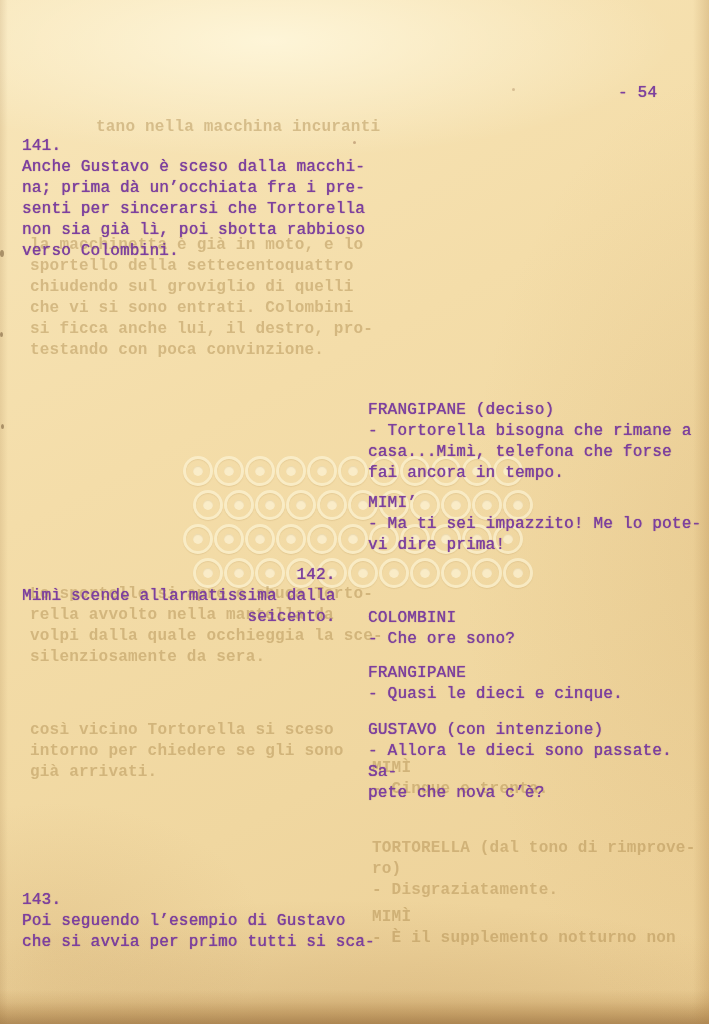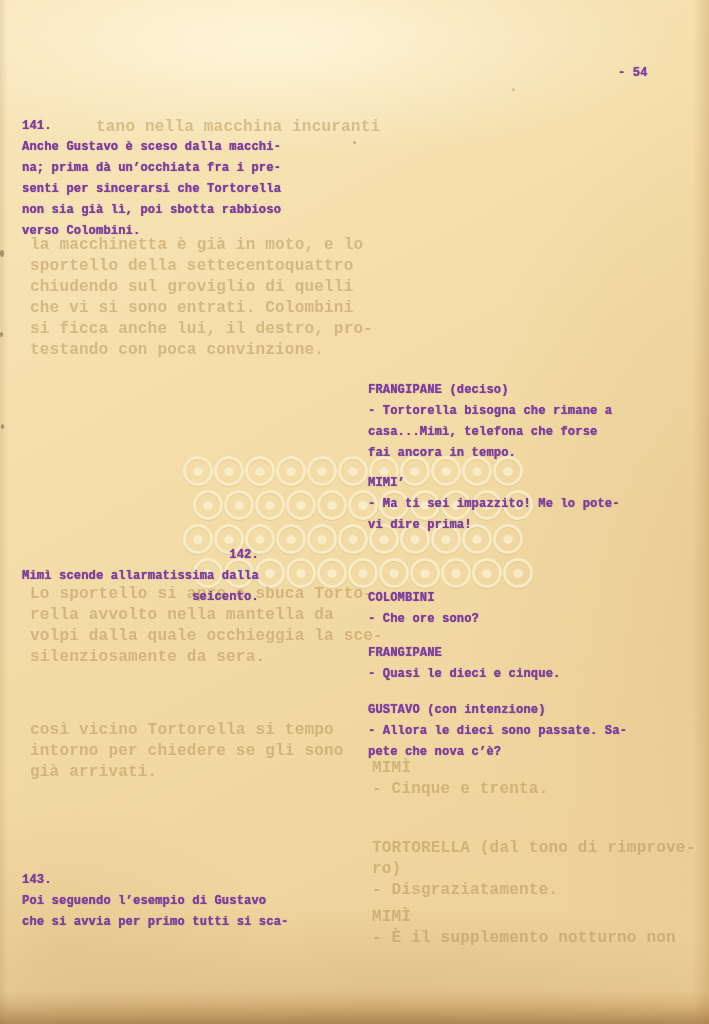--- a/index.html
+++ b/index.html
@@ -14,25 +14,26 @@
       radial-gradient(ellipse 420px 760px at 104% 55%, rgba(206,162,96,0.22), rgba(206,162,96,0) 65%),
       radial-gradient(ellipse 760px 230px at 50% 104%, rgba(158,108,50,0.30), rgba(158,108,50,0) 72%),
       radial-gradient(ellipse 300px 200px at 8% 92%, rgba(190,145,85,0.18), rgba(190,145,85,0) 70%),
       linear-gradient(152deg,#f8e6ba 0%,#f4dda9 38%,#f0d7a0 68%,#eccf96 100%);
   }
 
   
   .typed{
     position:absolute;
     white-space:pre-line;
-    font-size:12px;line-height:21px;
-    font-weight:700;
+    font-size:16px;line-height:21px;
+    font-weight:400;
     letter-spacing:.2px;
     color:var(--ink,#7d3fa0);
     text-shadow:0 0 .8px rgba(104,44,140,.8), .4px .4px .7px rgba(104,44,140,.35);
+    margin-top:20px;
   }
 
   
   .ghost{
     position:absolute;
     white-space:pre-line;
     font-size:16px;line-height:21px;
     font-weight:700;
     letter-spacing:.2px;
     color:var(--ghost-ink,rgba(166,130,70,0.42));
@@ -154,21 +155,21 @@
   <div class="ghost pos-ghostL1">la macchinetta è già in moto, e lo
 sportello della settecentoquattro
 chiudendo sul groviglio di quelli
 che vi si sono entrati. Colombini
 si ficca anche lui, il destro, pro-
 testando con poca convinzione.</div>
   <div class="ghost pos-ghostL2">Lo sportello si apre e sbuca Torto-
 rella avvolto nella mantella da
 volpi dalla quale occhieggia la sce-
 silenziosamente da sera.</div>
-  <div class="ghost pos-ghostL3">così vicino Tortorella si tempo
+  <div class="ghost pos-ghostL3">così vicino Tortorella si sceso
 intorno per chiedere se gli sono
 già arrivati.</div>
   <div class="ghost pos-ghostR1">MIMÌ
 - Cinque e trenta.</div>
   <div class="ghost pos-ghostR2">TORTORELLA (dal tono di rimprove-
 ro)
 - Disgraziatamente.</div>
   <div class="ghost pos-ghostR3">MIMÌ
 - È il supplemento notturno non</div>
 

